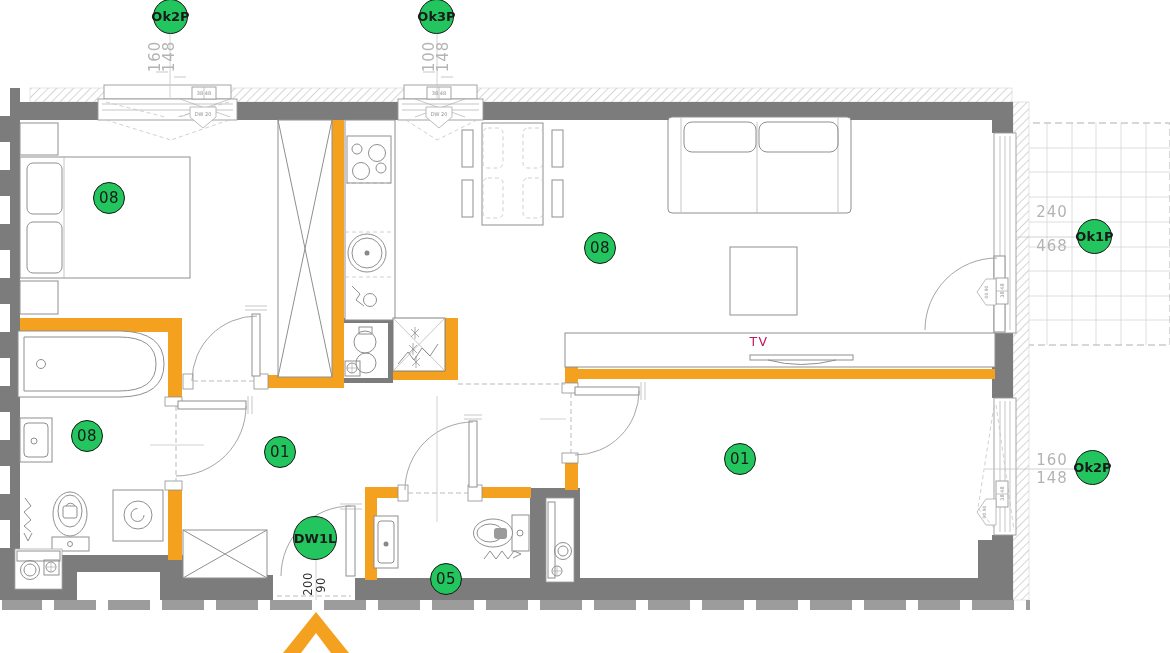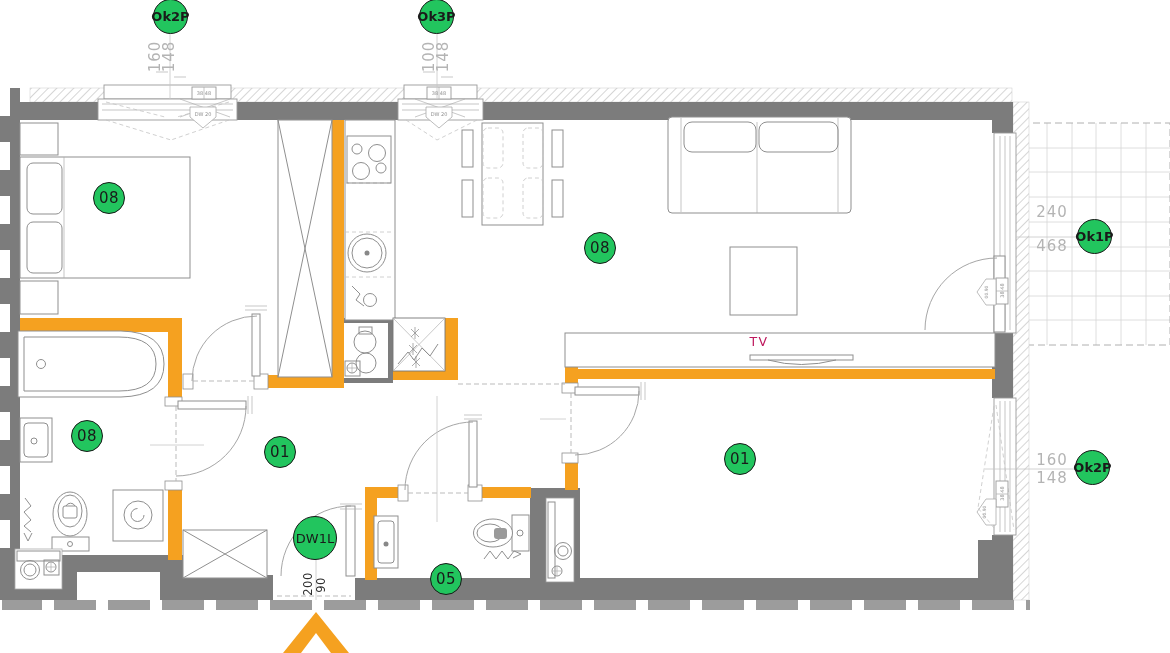--- a/index.html
+++ b/index.html
@@ -4,21 +4,21 @@
 <style>
   html,body{margin:0;padding:0;background:#fff}
   .plan{position:relative;width:1170px;height:653px;background:#fff;overflow:hidden;
         font-family:"DejaVu Sans","Liberation Sans",sans-serif;color:var(--ink,#1a1a1a)}
   .plan svg{position:absolute;left:0;top:0}
   .lbl{position:absolute;display:flex;align-items:center;justify-content:center;
        line-height:1;white-space:nowrap;box-sizing:border-box}
   .circle{background:#22c55e;border:1.4px solid #181818;border-radius:50%}
   .room{width:32px;height:32px;font-size:15px;letter-spacing:.4px}
   .wtag{width:35px;height:35px;font-size:13px;font-weight:600}
-  .dw{width:44px;height:44px;font-size:13px;font-weight:400;border-width:1.1px}
+  .dw{width:44px;height:44px;font-size:13px;font-weight:700;border-width:1.1px}
   .dim{color:var(--dim,#b4b4b4);font-size:15px;letter-spacing:1px}
   .rot{transform:rotate(-90deg)}
   .small{font-size:11.5px;color:#2e2e2e;letter-spacing:.5px}
   .tv{font-size:12.5px;letter-spacing:1.5px;color:#be185d}
   .micro{font-size:5px;color:#8f8f8f;letter-spacing:0}
   .micro45{font-size:4.5px;color:#9a9a9a}
 
   .wall{fill:var(--wall,#7C7C7C)}
   .or{fill:var(--orange,#F5A120)}
   .fl{fill:none;stroke:#8f8f8f;stroke-width:1}

